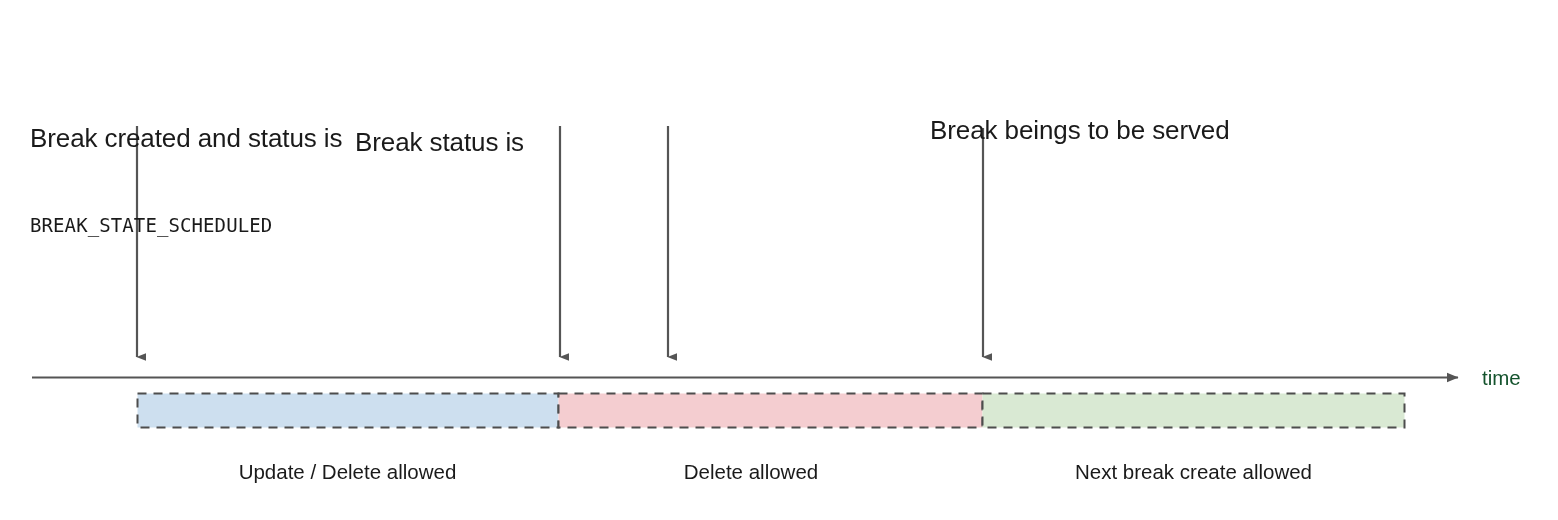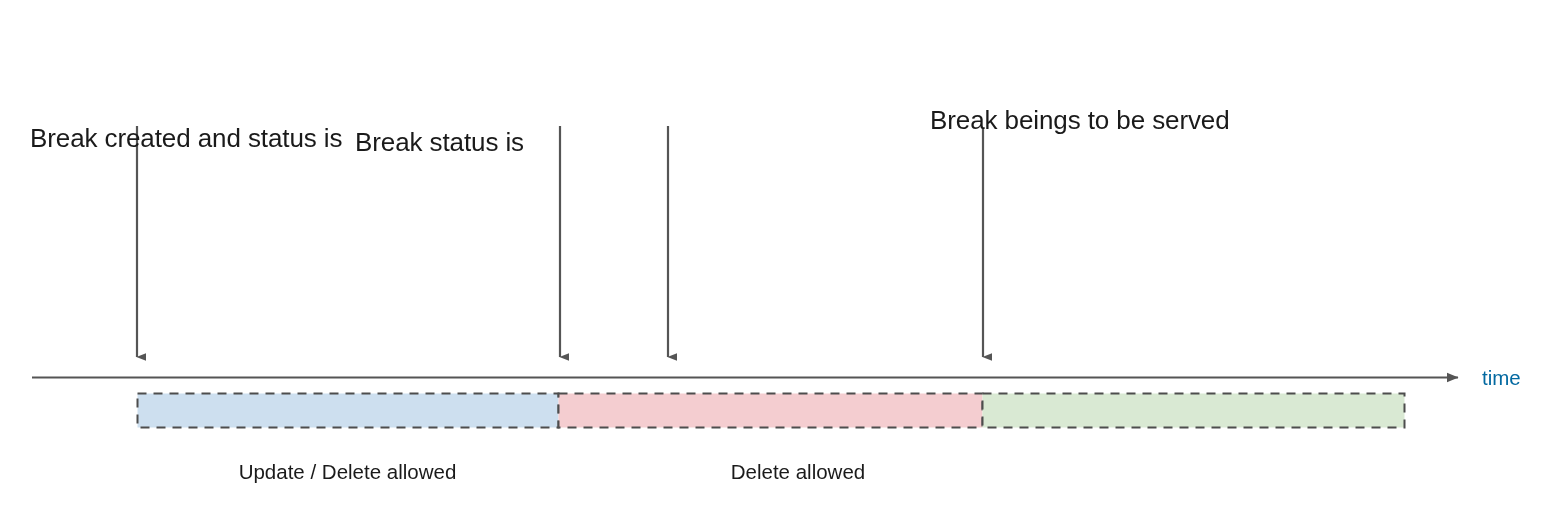--- a/index.html
+++ b/index.html
@@ -40,21 +40,21 @@
     text-align: center;
     font-family: "Liberation Sans", sans-serif;
     font-size: 20.5px;
     color: #1a1a1a;
     white-space: pre;
   }
   .axis-label {
     position: absolute;
     font-family: "Liberation Sans", sans-serif;
     font-size: 20.5px;
-    color: #0369a1;
+    color: #14532d;
     white-space: pre;
     text-align: right;
   }
   svg.layer {
     position: absolute;
     left: 0;
     top: 0;
     width: 1558px;
     height: 520px;
   }
@@ -81,29 +81,31 @@
     <line x1="668" y1="126" x2="668" y2="357" stroke="#555555" stroke-width="2.2" marker-end="url(#arrowhead-down)"></line>
     <line x1="983" y1="128" x2="983" y2="357" stroke="#555555" stroke-width="2.2" marker-end="url(#arrowhead-down)"></line>
 
     <rect x="137.5" y="393.5" width="421" height="34" fill="#cddfef" stroke="#4d4d4d" stroke-width="2" stroke-dasharray="9 7"></rect>
     <rect x="558.5" y="393.5" width="424" height="34" fill="#f4cdd0" stroke="#4d4d4d" stroke-width="2" stroke-dasharray="9 7"></rect>
     <rect x="982.5" y="393.5" width="422" height="34" fill="#d9e9d3" stroke="#4d4d4d" stroke-width="2" stroke-dasharray="9 7"></rect>
   </svg>
 
   <div class="annotation" style="left:30px; top:42px;">
     <span class="plain">Break created and status is</span>
+    <span class="mono">BREAK_STATE_SCHEDULED</span>
   </div>
 
   <div class="annotation" style="left:355px; top:46px;">
     <span class="plain">Break status is</span>
   </div>
 
 
-  <div class="annotation" style="left:930px; top:24px;">
+  <div class="annotation" style="left:930px; top:34px;">
     <span class="plain">Break beings to be served</span>
   </div>
 
   <div class="axis-label" style="left:1482px; top:366px;">time</div>
 
   <div class="caption" style="left:137px; top:460px; width:421px;text-align:center;">Update / Delete allowed</div>
-  <div class="caption" style="left:586px; top:460px; width:424px;">Delete allowed</div>
+  <div class="caption" style="left:539px; top:460px; width:424px;">Delete allowed</div>
+  <div class="caption" style="left:982px; top:460px; width:423px;">Next break create allowed</div>
 
 </div>
 
 </body></html>

